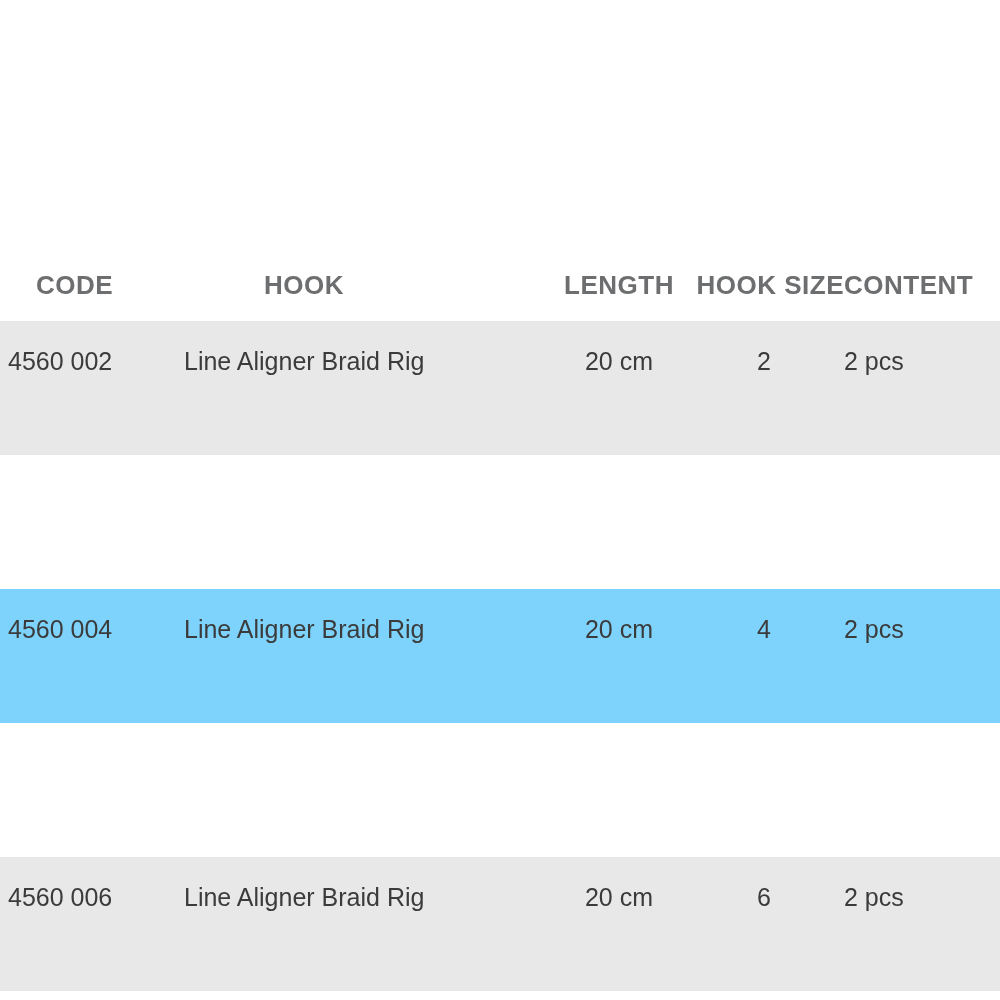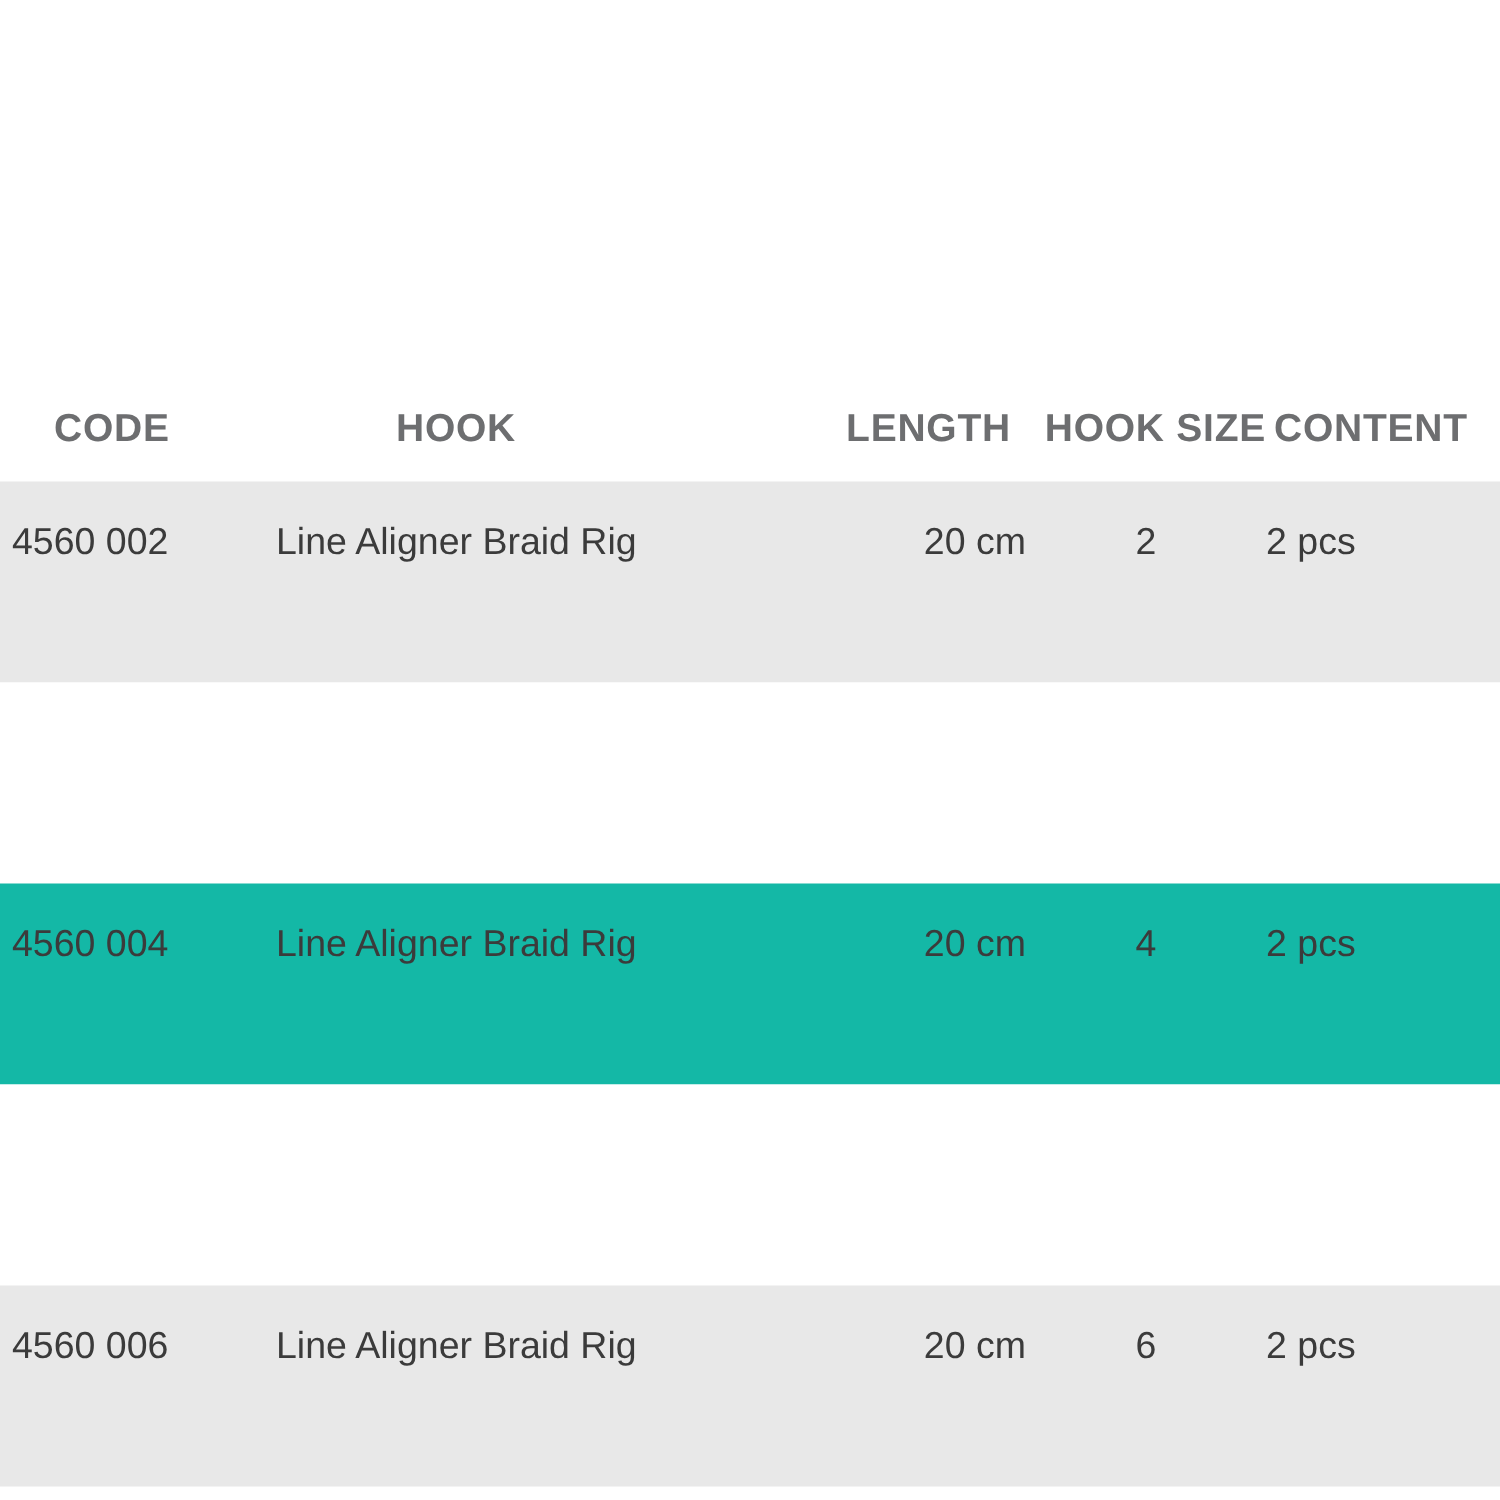--- a/index.html
+++ b/index.html
@@ -53,36 +53,36 @@
     font-weight: normal;
     height: 108px;
     vertical-align: top;
     padding-top: 26px;
   }
 
   .row-shaded td {
     background: #e8e8e8;
   }
   .row-plain td {
-    background: #14b8a6;
+    background: #7dd3fc;
   }
 
   
   .col-code    { width: 142px; text-align: left;   padding-left: 8px !important; }
   .col-model   { width: 290px; text-align: left; }
-  .col-length  { width: 130px; text-align: right; }
+  .col-length  { width: 130px; text-align: center; }
   .col-hook    { width: 160px; text-align: center; }
   .col-content { width: 140px; text-align: left; }
   .col-bs      { width: 120px; text-align: right; padding-right: 8px !important; }
 
   thead .col-code    { text-align: left; padding-left: 36px !important; }
   thead .col-model   { text-align: left; padding-left: 86px !important; }
   thead .col-length  { text-align: center; }
   thead .col-hook    { text-align: right; }
-  thead .col-content { text-align: center; }
+  thead .col-content { text-align: left; }
   thead .col-bs      { text-align: center; padding-right: 14px !important; }
 
   tbody .col-code  { padding-left: 8px !important; }
   tbody .col-model { padding-left: 6px !important; margin-left: 16px; }
   tbody .col-content { padding-right: 20px !important; }
   tbody .col-bs      { padding-right: 10px !important; }
 
   .row-gap td {
     height: 14px;
     background: #ffffff;

